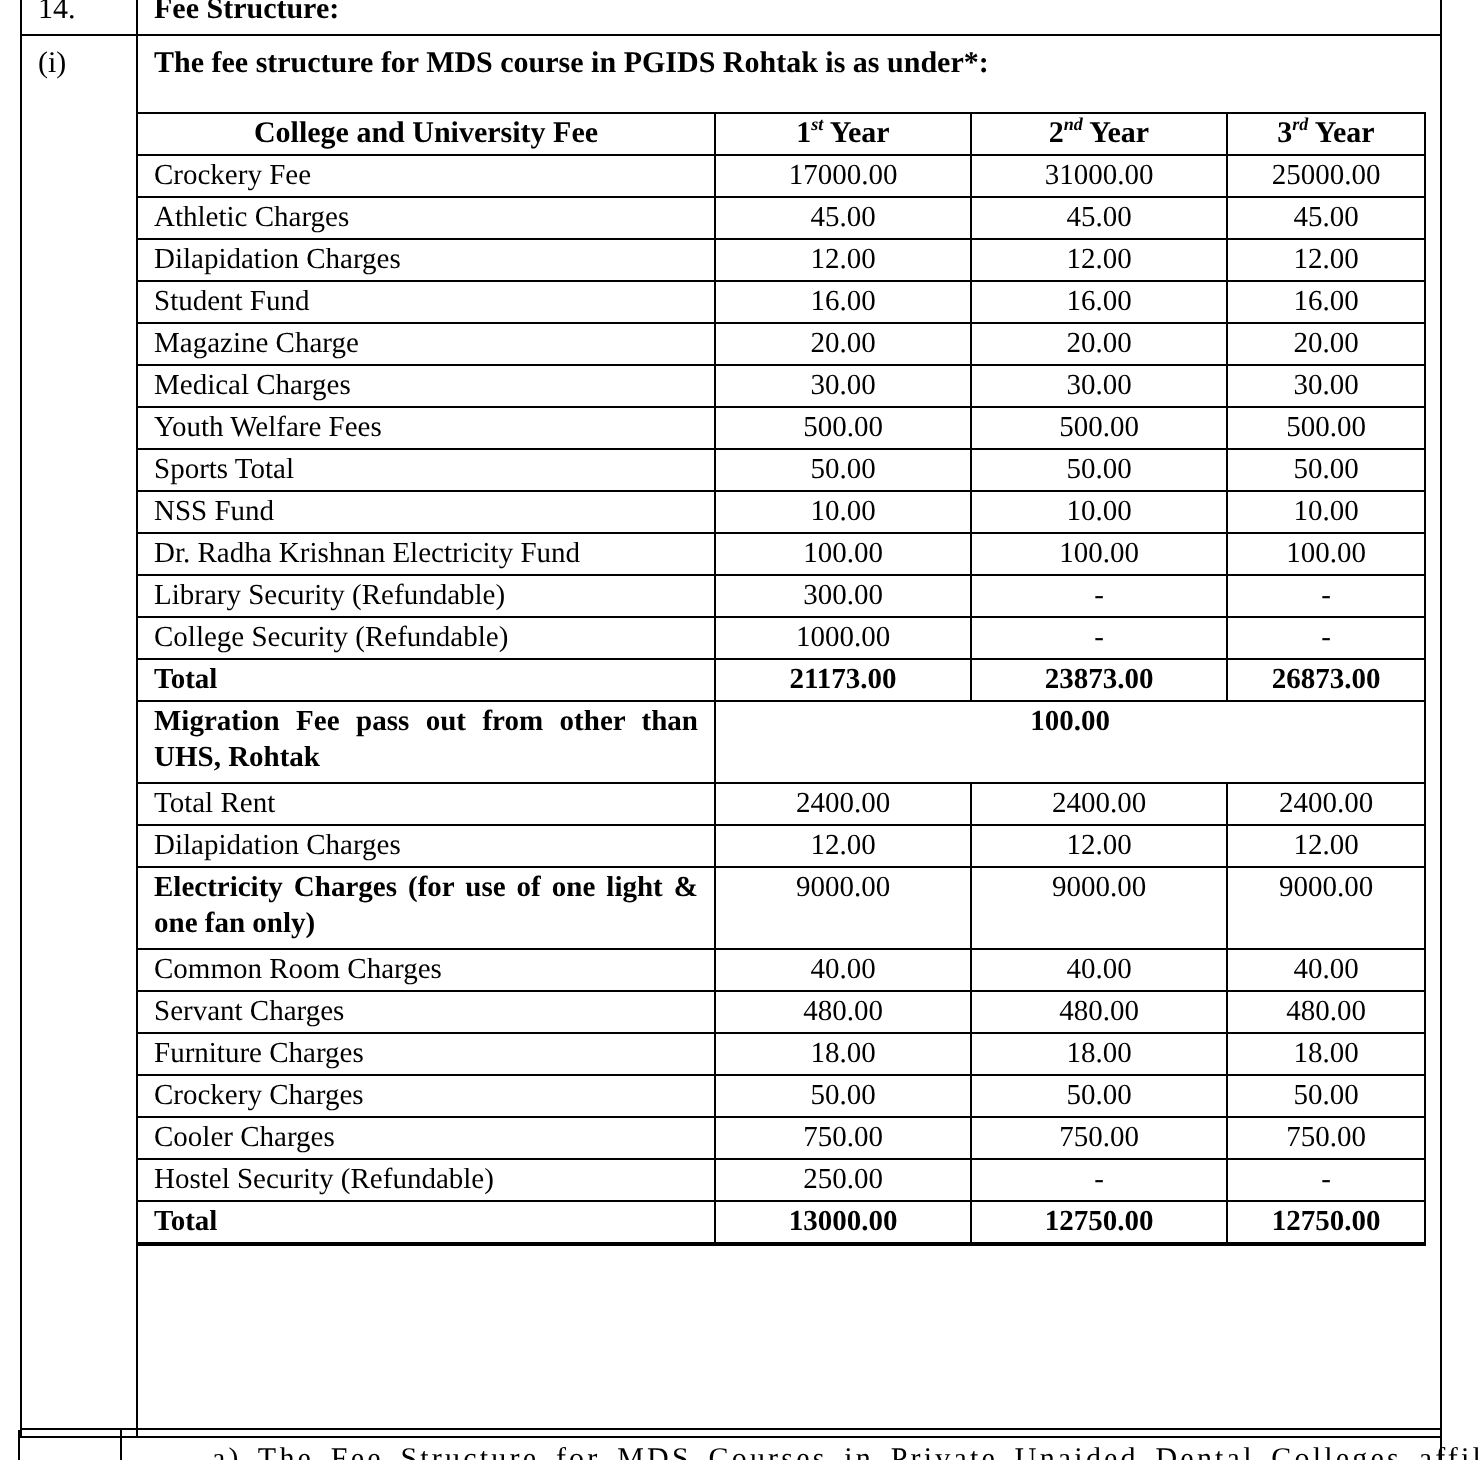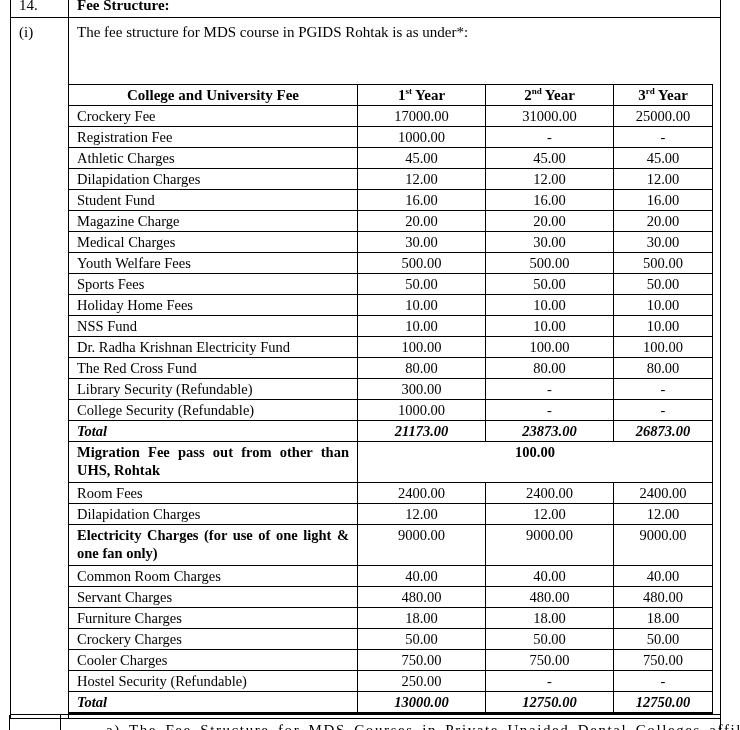--- a/index.html
+++ b/index.html
@@ -10,44 +10,44 @@
     font-size: 14.5px;
   }
   .outer {
     position: absolute; left: 10px; top: -6px; width: 711px;
     border-collapse: collapse;
   }
   .outer td { border: 1px solid #000; vertical-align: top; padding: 0; }
   .num-col { width: 49px; padding-left: 8px !important; }
   .row-head td { height: 22px; }
   .sec-title { font-weight: bold; padding-left: 8px !important; font-size: 15px; line-height: 20px; }
-  .sub-title { font-weight: normal; padding: 4px 8px 0 8px !important; font-size: 15px; line-height: 20px; }
+  .sub-title { font-weight: bold; padding: 4px 8px 0 8px !important; font-size: 15px; line-height: 20px; }
   .num-label { padding-top: 4px !important; line-height: 20px; font-size: 15px; }
   .top-label { line-height: 20px; font-size: 15px; }
 
   .fee {
     position: absolute; left: 68px; top: 56px; width: 645px;
-    border-collapse: collapse; table-layout: fixed; margin-top: 28px;
+    border-collapse: collapse; table-layout: fixed;
   }
   .fee col.c0 { width: 289px; }
   .fee col.c1 { width: 128px; }
   .fee col.c2 { width: 128px; }
   .fee col.c3 { width: 99px; }
   .fee td {
     border: 1px solid #000; padding: 0 8px; height: 20px; line-height: 20px;
     font-size: 14.5px; vertical-align: top;
   }
   .fee td.v { text-align: center; padding: 0 2px; }
   .fee tr.hdr td { font-weight: bold; font-size: 15px; }
   .fee tr.hdr td.lbl-c { text-align: center; }
-  .fee tr.total td { font-weight: bold; border-bottom-width: 1px; font-style: italic; }
+  .fee tr.total td { font-weight: bold; border-bottom-width: 1px; }
   .fee tr.total-last td { border-bottom: 2px solid #000; }
   .fee td.just { text-align: justify; text-align-last: left; line-height: 18px; padding-top: 1px; padding-bottom: 1px; font-weight: bold; }
   .fee td.bold { font-weight: bold; }
-  sup { font-size: 9px; line-height: 0; vertical-align: super; }
+  sup { font-size: 9px; line-height: 0; vertical-align: super; font-style: italic; }
 
   .footer-line {
     position: absolute; left: 10px; top: 714px; width: 711px; height: 30px;
     border-top: 1px solid #000;
   }
   .footer-line .vl { position: absolute; top: 0; width: 1px; height: 30px; background: #000; }
   .footer-text {
     position: absolute; left: 96px; top: 7px; font-size: 15px; white-space: nowrap;
     letter-spacing: 1.6px; word-spacing: 3px;
   }
@@ -82,26 +82,20 @@
       <td class="v"><span>2</span><sup>nd</sup><span> Year</span></td>
       <td class="v"><span>3</span><sup>rd</sup><span> Year</span></td>
     </tr>
   <tr>
         <td>Crockery Fee</td>
         <td class="v">17000.00</td>
         <td class="v">31000.00</td>
         <td class="v">25000.00</td>
       </tr>
       <tr>
-        <td>Registration Fee</td>
-        <td class="v">1000.00</td>
-        <td class="v">-</td>
-        <td class="v">-</td>
-      </tr>
-      <tr>
         <td>Athletic Charges</td>
         <td class="v">45.00</td>
         <td class="v">45.00</td>
         <td class="v">45.00</td>
       </tr>
       <tr>
         <td>Dilapidation Charges</td>
         <td class="v">12.00</td>
         <td class="v">12.00</td>
         <td class="v">12.00</td>
@@ -124,48 +118,36 @@
         <td class="v">30.00</td>
         <td class="v">30.00</td>
       </tr>
       <tr>
         <td>Youth Welfare Fees</td>
         <td class="v">500.00</td>
         <td class="v">500.00</td>
         <td class="v">500.00</td>
       </tr>
       <tr>
-        <td>Sports Fees</td>
-        <td class="v">50.00</td>
-        <td class="v">50.00</td>
-        <td class="v">50.00</td>
-      </tr>
-      <tr>
-        <td>Holiday Home Fees</td>
-        <td class="v">10.00</td>
-        <td class="v">10.00</td>
-        <td class="v">10.00</td>
+        <td>Sports Total</td>
+        <td class="v">50.00</td>
+        <td class="v">50.00</td>
+        <td class="v">50.00</td>
       </tr>
       <tr>
         <td>NSS Fund</td>
         <td class="v">10.00</td>
         <td class="v">10.00</td>
         <td class="v">10.00</td>
       </tr>
       <tr>
         <td>Dr. Radha Krishnan Electricity Fund</td>
         <td class="v">100.00</td>
         <td class="v">100.00</td>
         <td class="v">100.00</td>
-      </tr>
-      <tr>
-        <td>The Red Cross Fund</td>
-        <td class="v">80.00</td>
-        <td class="v">80.00</td>
-        <td class="v">80.00</td>
       </tr>
       <tr>
         <td>Library Security (Refundable)</td>
         <td class="v">300.00</td>
         <td class="v">-</td>
         <td class="v">-</td>
       </tr>
       <tr>
         <td>College Security (Refundable)</td>
         <td class="v">1000.00</td>
@@ -180,21 +162,21 @@
       <td class="v">23873.00</td>
       <td class="v">26873.00</td>
     </tr>
     <tr>
       <td class="just bold" style="height:38px;">Migration Fee pass out from other than UHS, Rohtak</td>
       <td class="v bold" colspan="3">100.00</td>
     </tr>
   </tbody>
   <tbody id="hostel-body">
   <tr>
-        <td>Room Fees</td>
+        <td>Total Rent</td>
         <td class="v">2400.00</td>
         <td class="v">2400.00</td>
         <td class="v">2400.00</td>
       </tr>
       <tr>
         <td>Dilapidation Charges</td>
         <td class="v">12.00</td>
         <td class="v">12.00</td>
         <td class="v">12.00</td>
       </tr>

